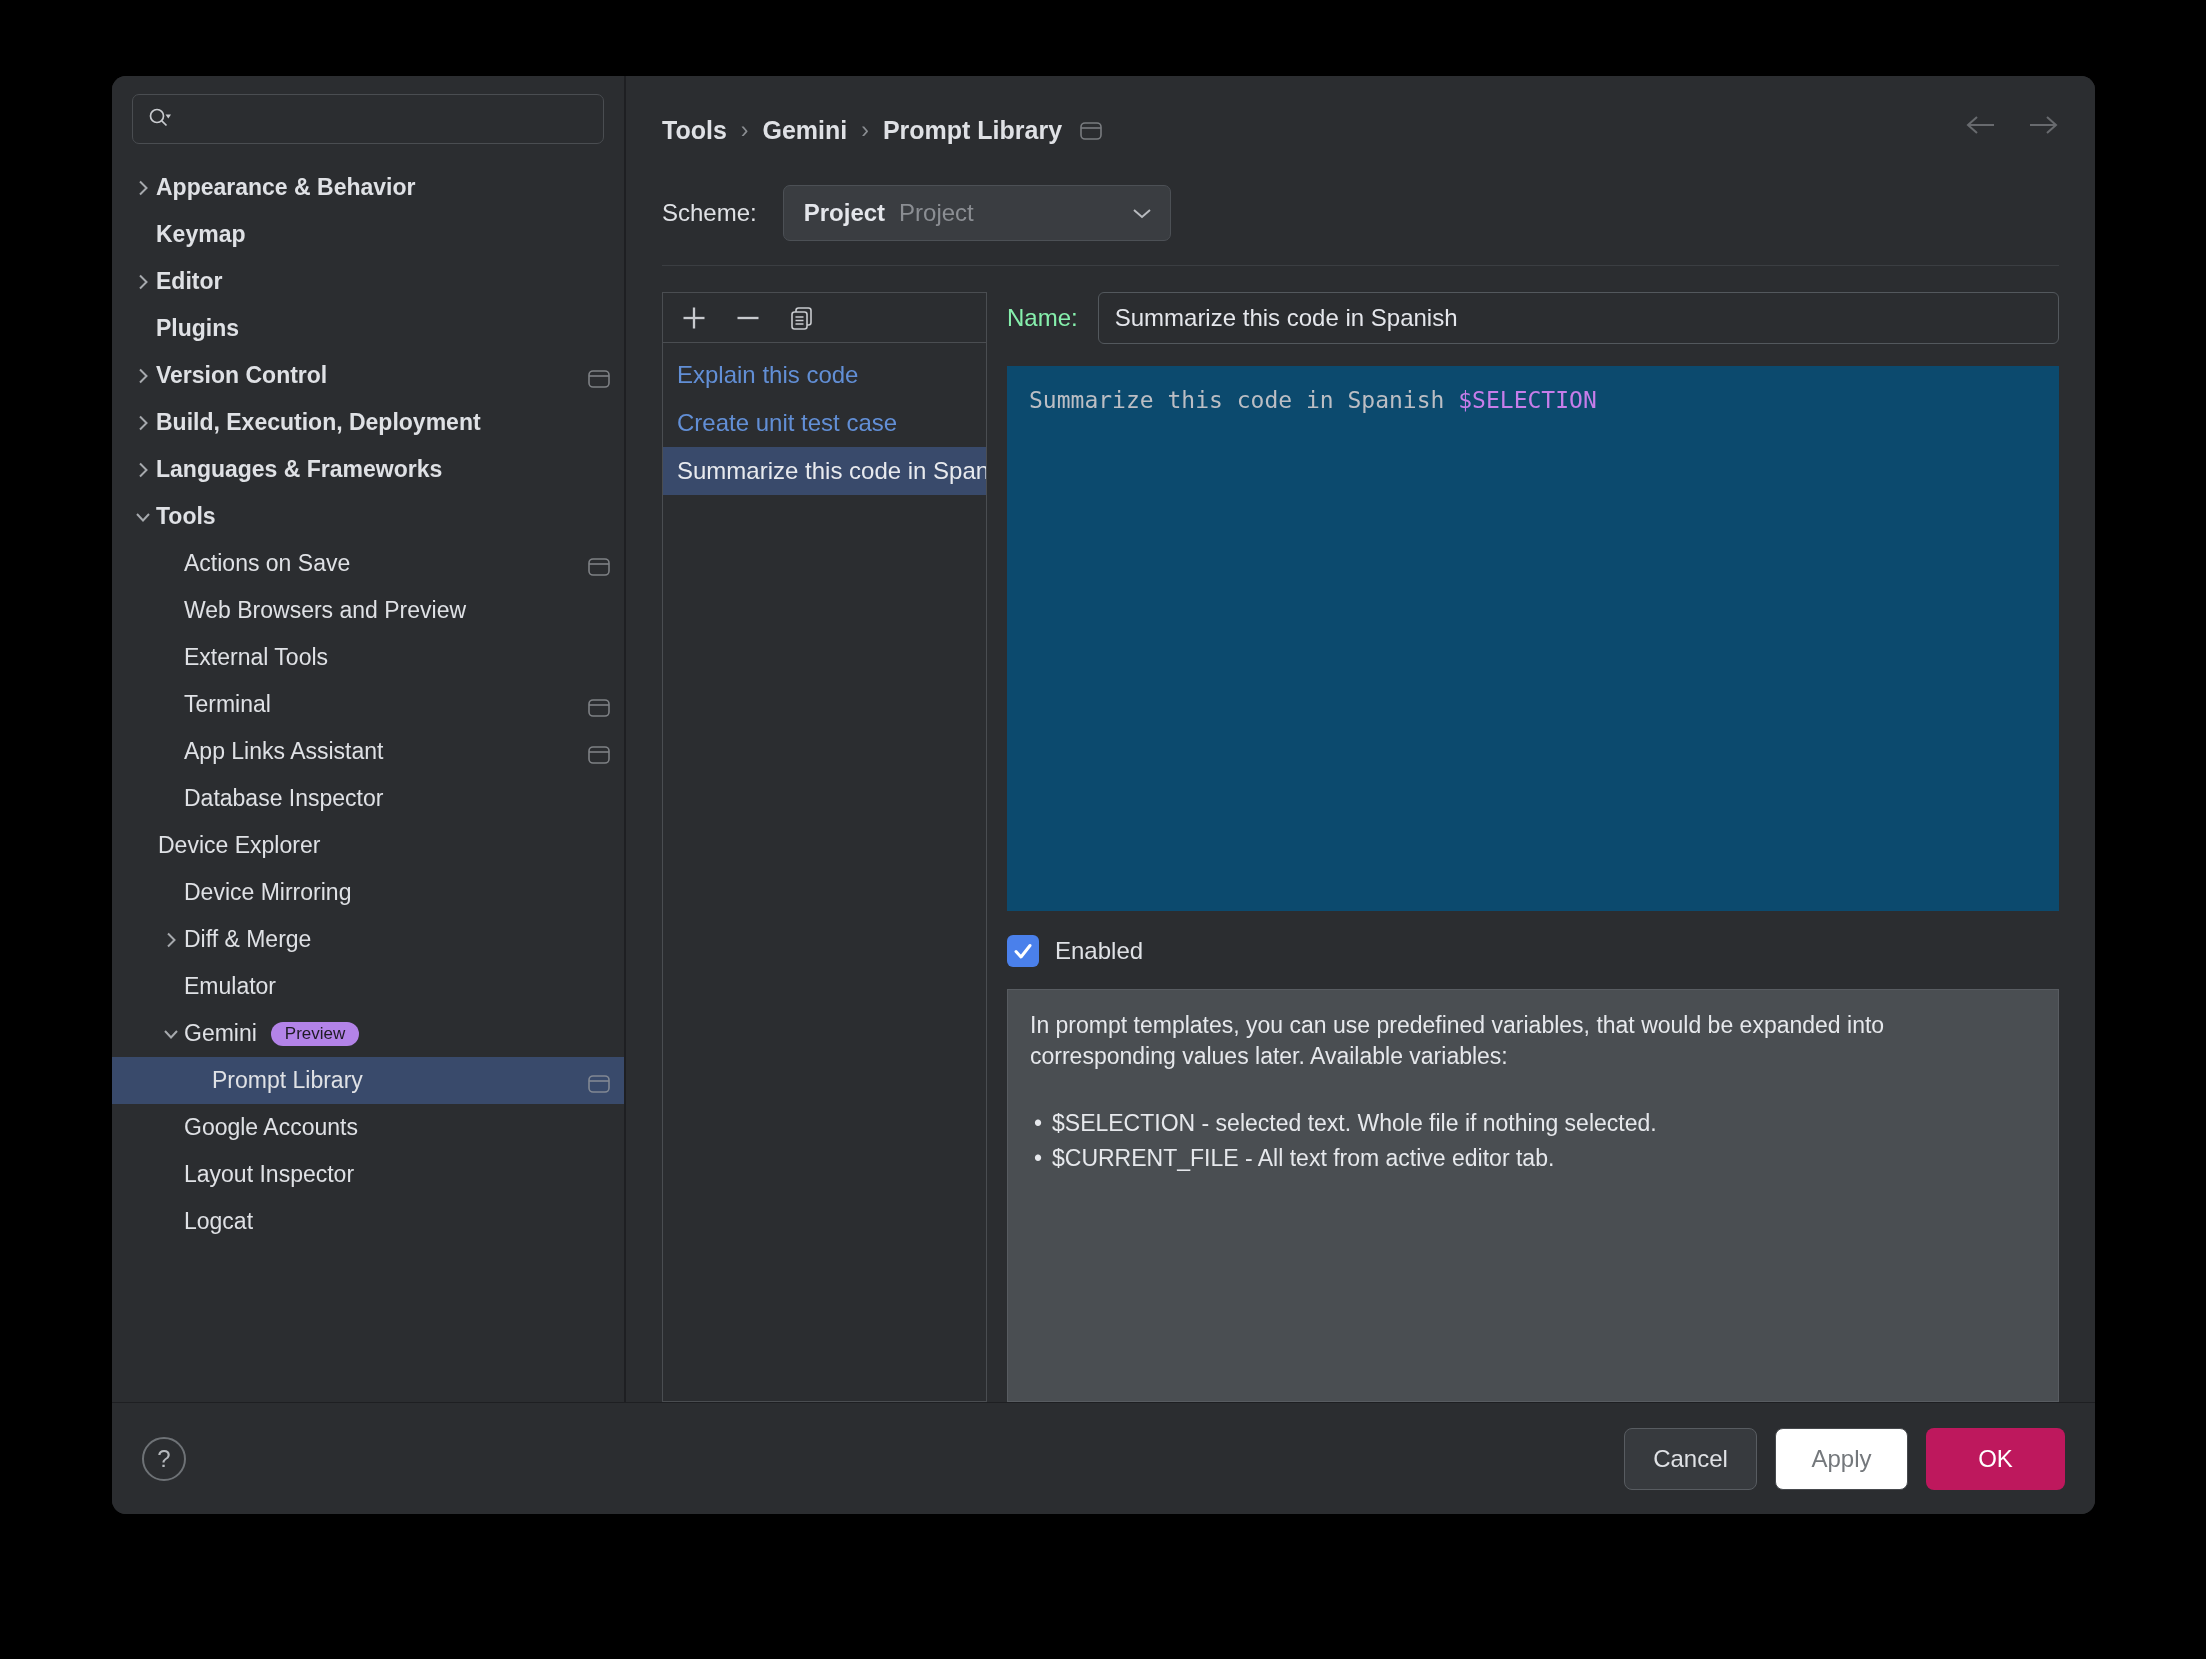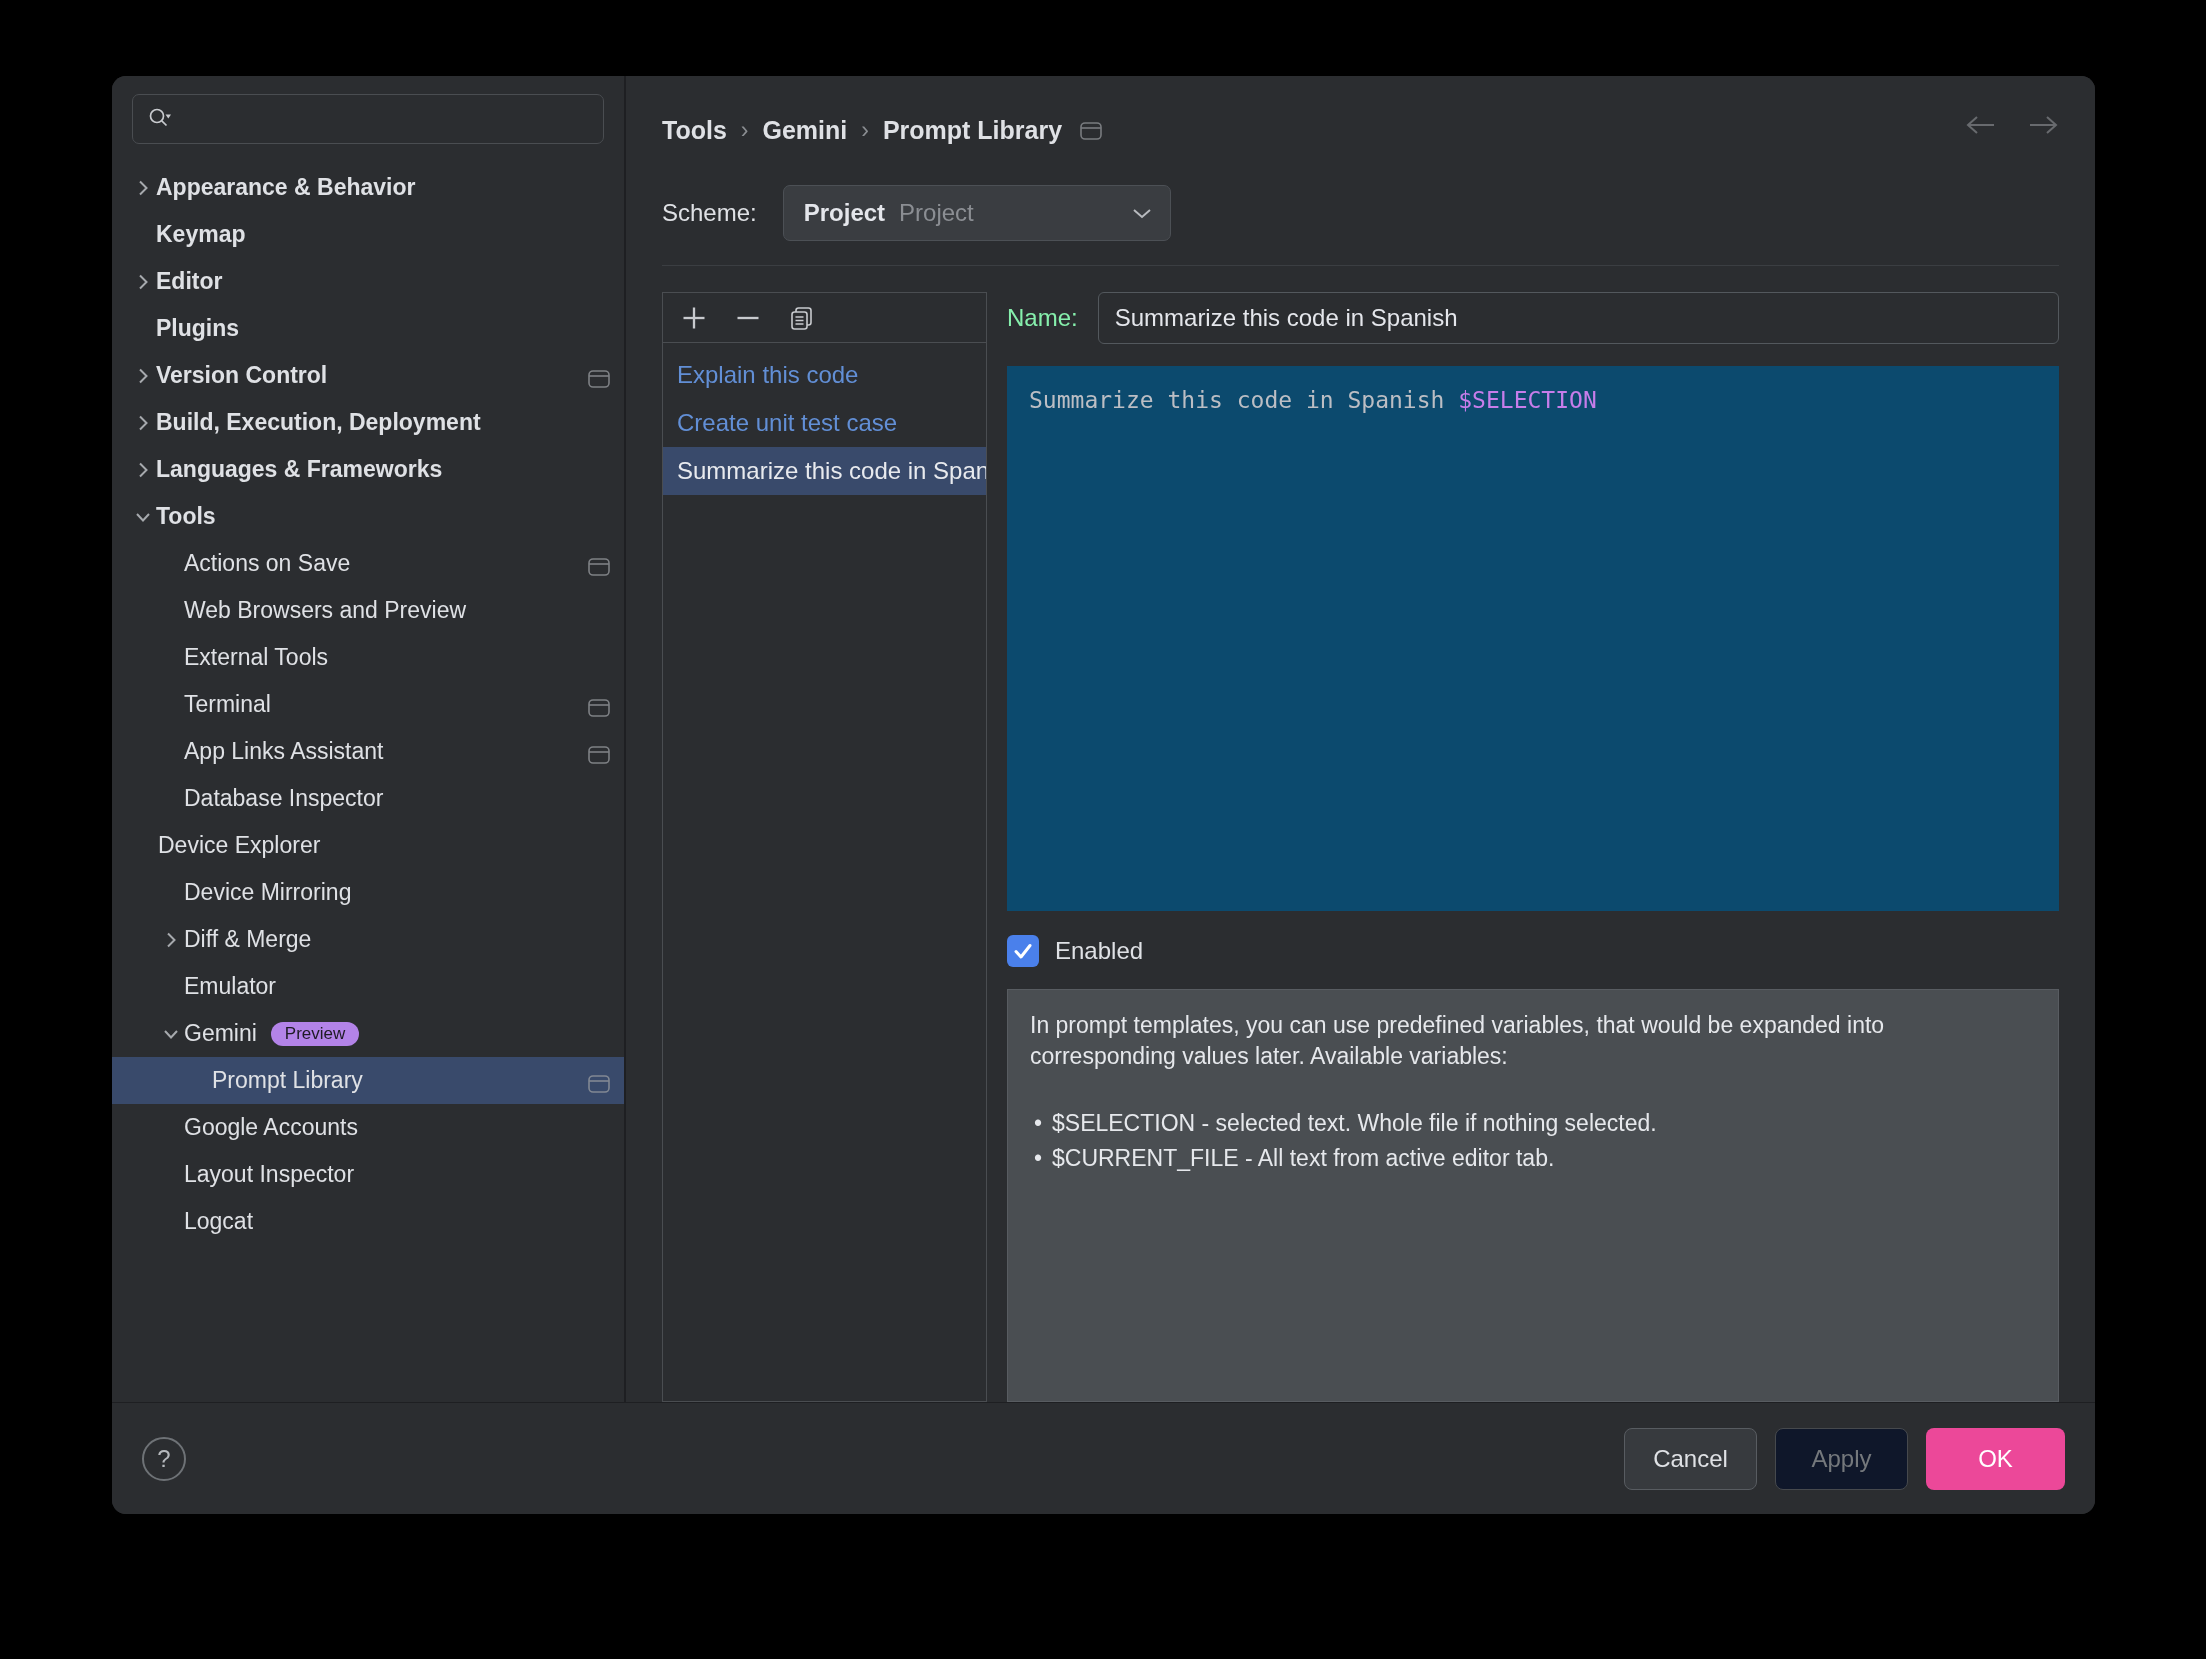--- a/index.html
+++ b/index.html
@@ -334,22 +334,22 @@
   .btn {
     height: 62px;
     min-width: 133px;
     border-radius: 8px;
     display: flex; align-items: center; justify-content: center;
     font-size: 24px;
     margin-left: 18px;
     padding: 0 22px;
   }
   .btn.secondary { background: #373a3e; border: 1px solid #585c61; color: #dfe1e5; }
-  .btn.disabled { background: #0f172a; border: 1px solid #46494d; color: #74787c; }
-  .btn.primary { background: #ec4899; color: #ffffff; min-width: 139px; }
+  .btn.disabled { background: #ffffff; border: 1px solid #46494d; color: #74787c; }
+  .btn.primary { background: #be185d; color: #ffffff; min-width: 139px; }
 </style>
 </head>
 <body>
 
 <div class="window">
 
 
   <div class="body-row">
 
     <div class="sidebar">

